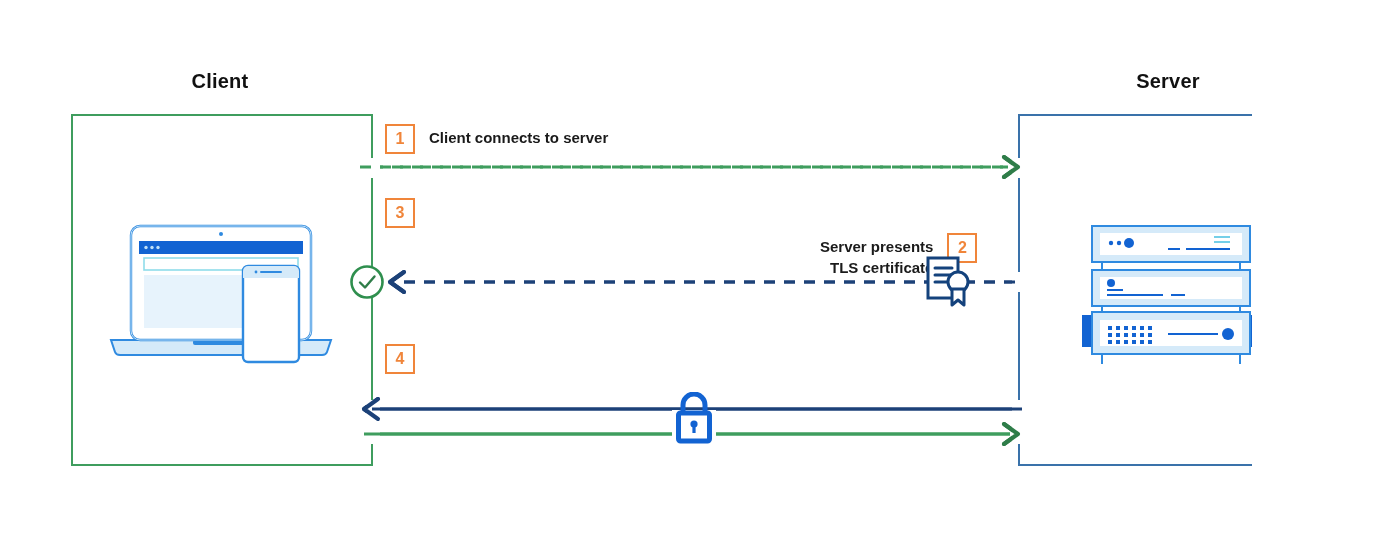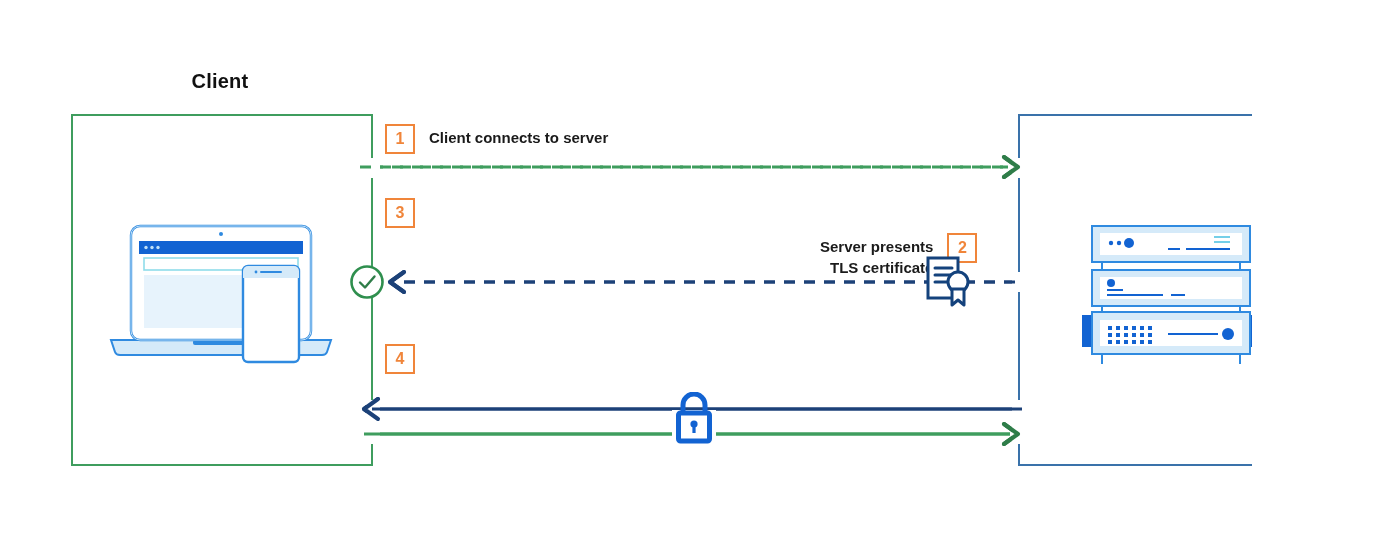--- a/index.html
+++ b/index.html
@@ -36,20 +36,21 @@
   #step4{left:385px;top:344px;}
 
   .ill{position:absolute;}
 </style>
 </head>
 <body>
 
 <div id="stage">
 
   <div class="ttl" id="client-title">Client</div>
+  <div class="ttl" id="server-title">Server</div>
 
   <div id="client-box"></div>
   <div id="server-box"></div>
 
   <svg class="svgl" viewBox="0 0 1394 540">
     <defs></defs>
 
     <g>
       <line x1="372" y1="167" x2="1008" y2="167" stroke="#3f9d5e" stroke-width="3" stroke-dasharray="11 9"></line>
       <polyline points="1004,157 1018,167 1004,177" fill="none" stroke="#2f7d49" stroke-width="4" stroke-linecap="round" stroke-linejoin="round"></polyline>

